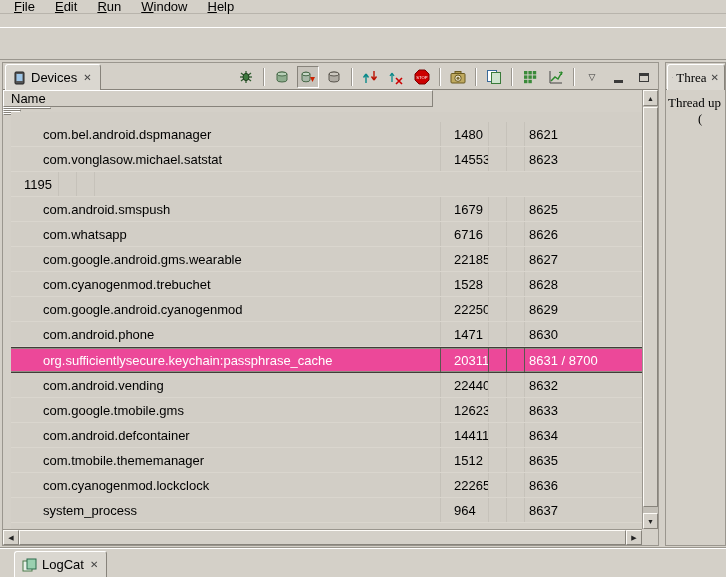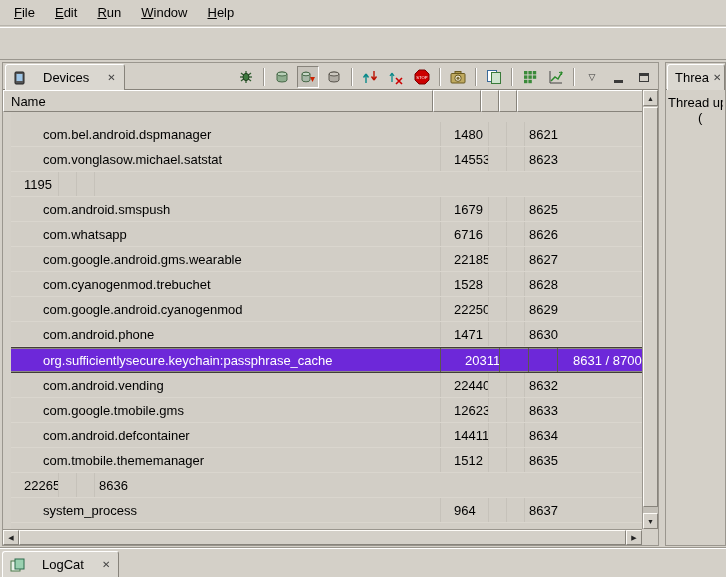--- a/index.html
+++ b/index.html
@@ -1,65 +1,65 @@
 <!DOCTYPE html>
 <html><head>
 <meta charset="utf-8">
 <style>
   * { margin:0; padding:0; box-sizing:border-box; }
   html,body { width:726px; height:577px; overflow:hidden; }
   body { font-family:"Liberation Sans", sans-serif; font-size:13px; color:#000; background:#d4d0c8; }
   #window { position:relative; width:726px; height:577px; background:#d4d0c8; }
 
   
-  .menubar { position:absolute; left:0; top:0; width:100%; height:26px; display:flex; align-items:center; padding-left:4px; border-bottom:1px solid #b8b4ac; }
+  .menubar { position:absolute; left:0; top:0; width:100%; height:14px; display:flex; align-items:center; padding-left:4px; border-bottom:1px solid #b8b4ac; }
   .menu-item { padding:3px 10px; cursor:default; }
   .menu-item u { text-decoration:underline; }
 
   
   .main-toolbar { position:absolute; left:0; top:27px; width:100%; height:33px; border-bottom:1px solid #9a968e; box-shadow:inset 0 1px 0 #ffffff; }
 
   
   .panel { position:absolute; background:#d4d0c8; border:1px solid #9a968e; }
   .devices-panel { left:2px; top:62px; width:657px; height:484px; }
-  .threads-panel { left:665px; top:62px; width:61px; height:484px; }
+  .threads-panel { left:665px; top:62px; width:61px; height:484px;font-family:Liberation Serif, serif; }
 
   .panel-header { position:absolute; left:0; top:0; width:100%; height:27px; border-bottom:1px solid #87837b; }
-  .tab { position:absolute; left:2px; top:1px; height:26px; display:flex; align-items:center; gap:17px; padding:0 7px;
+  .tab { position:absolute; left:2px; top:1px; height:26px; display:flex; align-items:center; gap:5px; padding:0 7px;
          background:#dad7d0; border:1px solid #87837b; border-bottom:none; border-top-color:#fff; border-left-color:#fff;
          border-top-left-radius:3px; border-top-right-radius:3px; white-space:nowrap; }
   .tab-close { font-size:10px; color:#444; padding:0 1px; cursor:default; }
 
   
   .devices-toolbar { position:absolute; right:3px; top:1px; height:26px; display:flex; align-items:center; gap:4px; }
   .tbtn { width:22px; height:22px; display:flex; align-items:center; justify-content:center; }
   .tbtn.pressed { border:1px solid; border-color:#87837b #ffffff #ffffff #87837b; background:#c8c4bc; }
   .tsep { width:2px; height:18px; border-left:1px solid #9a968e; border-right:1px solid #ffffff; margin:0 2px; }
   .glyph-btn { font-size:9px; color:#333; }
   .min-bar { width:9px; height:3px; background:#3a3a3a; margin-top:8px; }
   .max-box { width:10px; height:9px; border:1px solid #3a3a3a; border-top:3px solid #3a3a3a; }
 
   
-  .col-header { position:absolute; left:0; top:27px; width:649px; height:22px; display:flex; }
+  .col-header { position:absolute; left:0; top:27px; width:649px; height:22px; display:flex;flex-direction:column; }
   .th { height:22px; display:flex; align-items:center; padding-left:7px; background:#d4d0c8;
         border-top:1px solid #ffffff; border-left:1px solid #ffffff; border-right:1px solid #87837b; border-bottom:1px solid #87837b; }
   .th-name { width:430px; }
   .th-pid  { width:48px; }
   .th-n1, .th-n2 { width:18px; }
   .th-port { flex:1; }
 
   .rows { position:absolute; left:8px; top:49px; width:639px; height:417px; background:#d2cec6; padding-top:10px; overflow:hidden;text-align:center; }
   .row { height:25px; display:flex; border-bottom:1px solid #dad6ce; }
   .cell { height:100%; display:flex; align-items:center; overflow:hidden; white-space:nowrap; }
   .c-name { width:430px; padding-left:32px; border-right:1px solid #c6c2ba; }
   .c-pid  { width:48px; padding-left:13px; border-right:1px solid #c6c2ba; }
   .c-n1, .c-n2 { width:18px; border-right:1px solid #c6c2ba; }
   .c-port { flex:1; padding-left:4px; }
-  .row.selected { background:#6d28d9; color:#fff; border-top:1px solid #403d38; border-bottom:1px solid #403d38;
-                  box-shadow:inset 0 1px 0 #8f8b83, inset 0 -1px 0 #8f8b83; height:26px;gap:11px; }
+  .row.selected { background:#ec4899; color:#fff; border-top:1px solid #403d38; border-bottom:1px solid #403d38;
+                  box-shadow:inset 0 1px 0 #8f8b83, inset 0 -1px 0 #8f8b83; height:26px; }
   .row.selected .cell { border-right-color:#5a574f; }
 
   
   .vscroll { position:absolute; right:0; top:27px; width:16px; height:439px; background:#c3bfb7; border-left:1px solid #9a968e; }
   .sbtn { width:100%; height:16px; display:flex; align-items:center; justify-content:center; font-size:7px; color:#222;
           background:#d4d0c8; border:1px solid; border-color:#fdfbf7 #87837b #87837b #fdfbf7; }
   .sbtn-down { position:absolute; bottom:0; left:0; }
   .vthumb { position:absolute; left:0; top:17px; width:15px; height:400px; background:#d4d0c8;
             border:1px solid; border-color:#fdfbf7 #87837b #87837b #fdfbf7; }
   .hscroll { position:absolute; left:0; bottom:0; width:639px; height:16px; background:#c3bfb7; border-top:1px solid #9a968e; display:flex; }
@@ -70,21 +70,21 @@
 
   
   .threads-tab { left:1px; max-width:58px; overflow:hidden; padding:0 4px; gap:3px; }
   .threads-content { position:absolute; left:0; top:27px; width:100%; padding:5px 2px 0 2px; }
   .threads-line1 { white-space:nowrap; overflow:hidden; }
   .threads-line2 { padding-left:30px; }
 
   
   .bottom-bar { position:absolute; left:0; top:547px; width:726px; height:30px; background:#d4d0c8;
                 border-top:1px solid #9a968e; box-shadow:inset 0 1px 0 #ffffff; }
-  .logcat-tab { left:2px; top:3px; }
+  .logcat-tab { left:14px; top:3px; }
 </style>
 </head>
 <body>
 
 <div id="window">
 
   <div class="menubar">
     <span class="menu-item"><u>F</u>ile</span>
     <span class="menu-item"><u>E</u>dit</span>
     <span class="menu-item"><u>R</u>un</span>
@@ -307,20 +307,21 @@
     <div class="cell c-port">8634</div>
   </div>
         <div class="row">
     <div class="cell c-name">com.tmobile.thememanager</div>
     <div class="cell c-pid">1512</div>
     <div class="cell c-n1"></div>
     <div class="cell c-n2"></div>
     <div class="cell c-port">8635</div>
   </div>
         <div class="row">
+    <div class="cell c-name">com.cyanogenmod.lockclock</div>
     <div class="cell c-pid">22265</div>
     <div class="cell c-n1"></div>
     <div class="cell c-n2"></div>
     <div class="cell c-port">8636</div>
   </div>
         <div class="row">
     <div class="cell c-name">system_process</div>
     <div class="cell c-pid">964</div>
     <div class="cell c-n1"></div>
     <div class="cell c-n2"></div>

